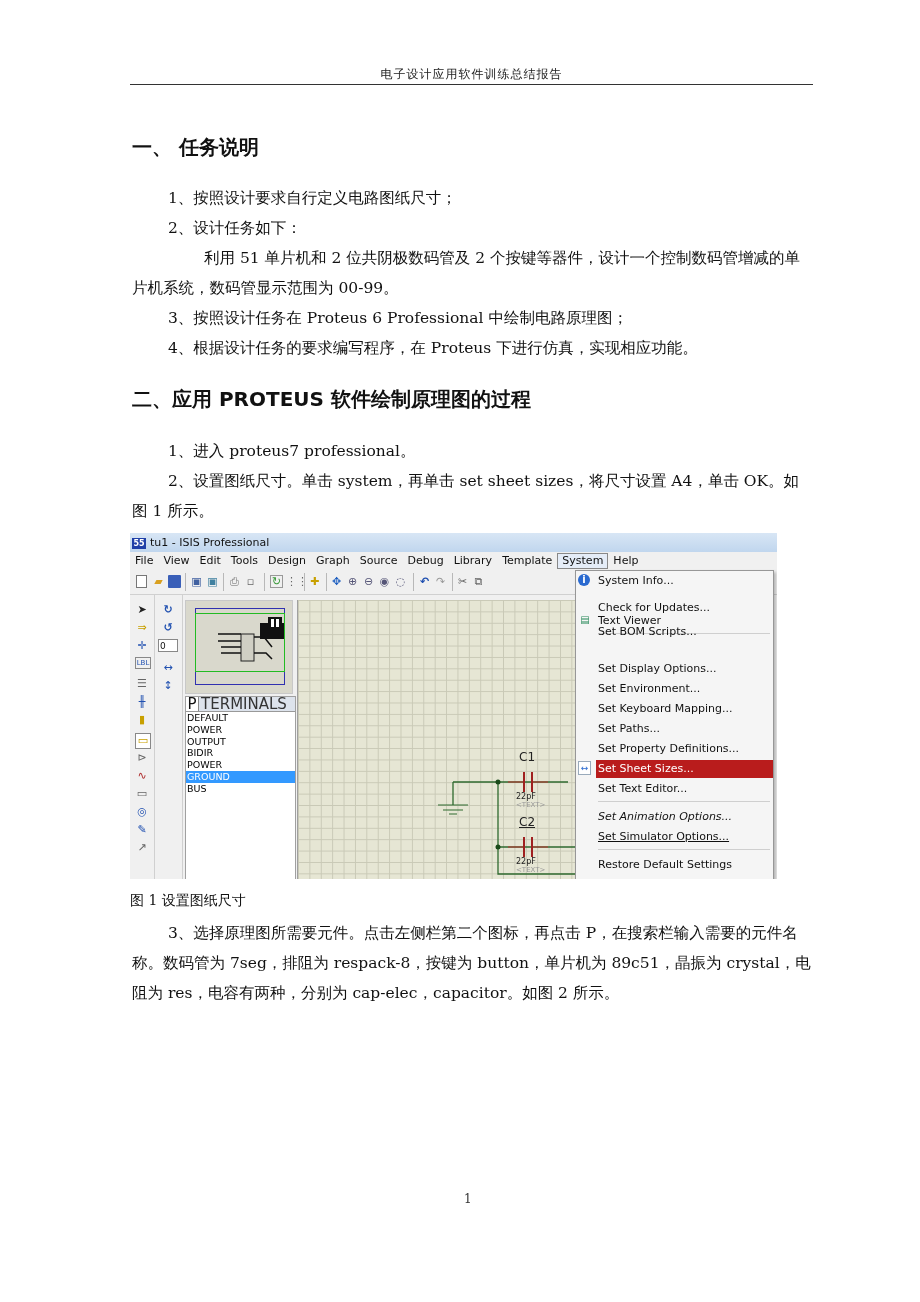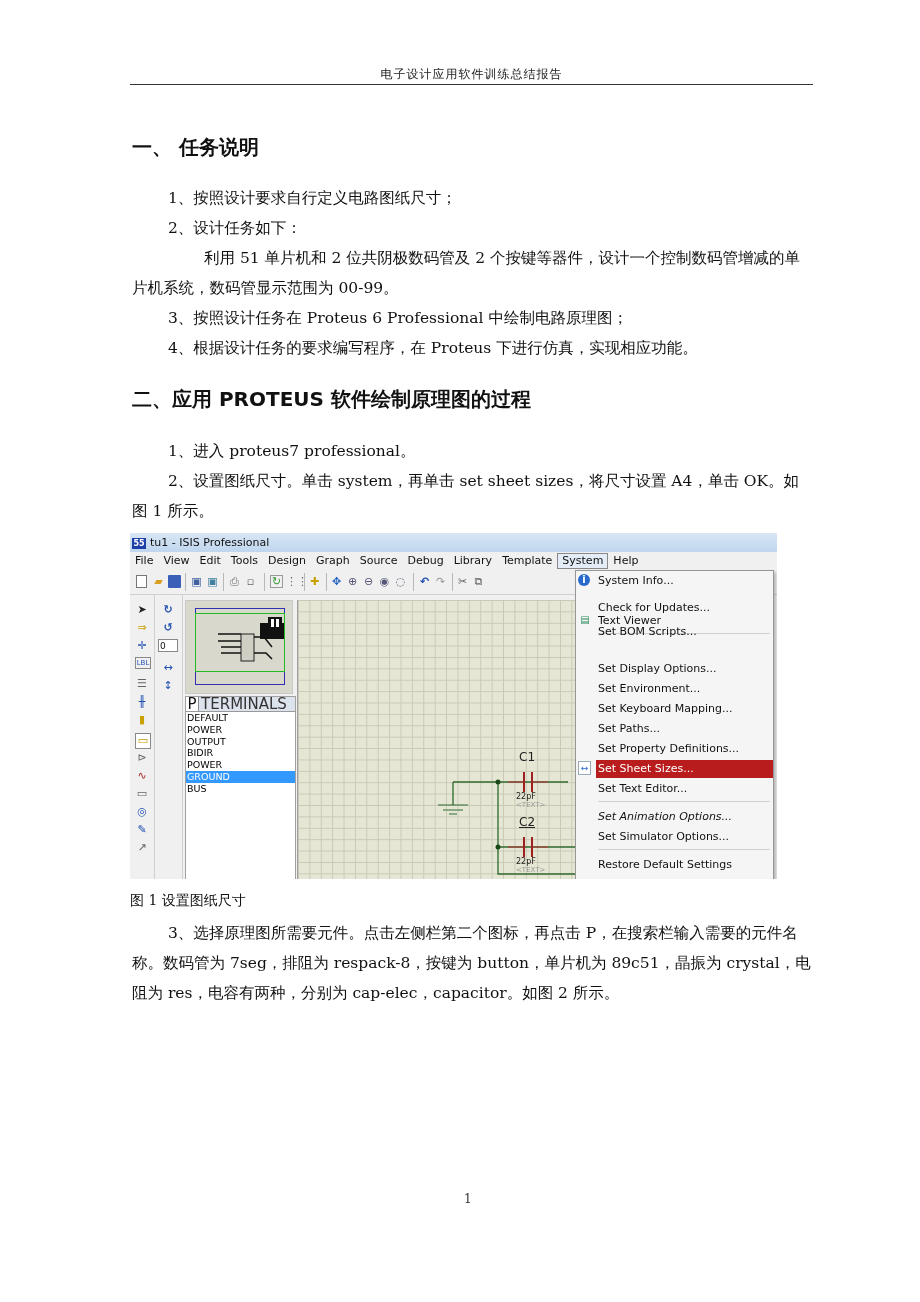--- a/index.html
+++ b/index.html
@@ -191,21 +191,21 @@
     <div class="mi" style="top:89px;"><span>Set Display Options...</span></div>
     <div class="mi" style="top:109px;"><span>Set Environment...</span></div>
     <div class="mi" style="top:129px;"><span>Set Keyboard Mapping...</span></div>
     <div class="mi" style="top:149px;"><span>Set Paths...</span></div>
     <div class="mi" style="top:169px;"><span>Set Property Definitions...</span></div>
     <span class="mi-icon" style="top:190px;color:#2a6ad0;border:1px solid #9ab;background:#fff;width:11px;height:12px;line-height:12px;font-size:9px;">↔</span>
     <div class="mi sel" style="top:189px;"><span>Set Sheet Sizes...</span></div>
     <div class="mi" style="top:209px;"><span>Set Text Editor...</span></div>
     <div class="msep" style="top:230px;"></div>
     <div class="mi" style="top:237px;font-style:italic;"><span>Set Animation Options...</span></div>
-    <div class="mi" style="top:257px;"><span>Set Simulator Options...</span></div>
+    <div class="mi" style="top:257px;text-decoration:underline;"><span>Set Simulator Options...</span></div>
     <div class="msep" style="top:278px;"></div>
     <div class="mi" style="top:285px;"><span>Restore Default Settings</span></div>
   </div>
 </div>
 
 <div class="caption">图 1  设置图纸尺寸</div>
 
 <div class="para indent" style="top:918px;">3、选择原理图所需要元件。点击左侧栏第二个图标，再点击 P，在搜索栏输入需要的元件名称。数码管为 7seg，排阻为 respack-8，按键为 button，单片机为 89c51，晶振为 crystal，电阻为 res，电容有两种，分别为 cap-elec，capacitor。如图 2 所示。</div>
 
 <div class="page-num">1</div>

